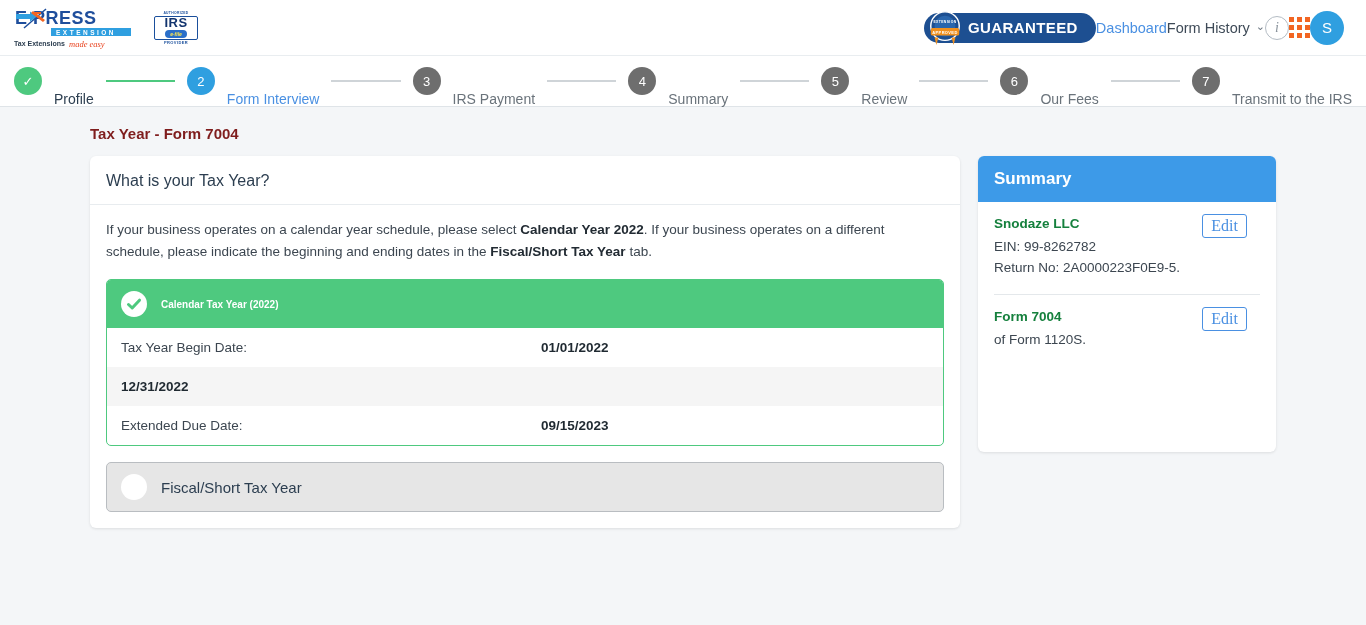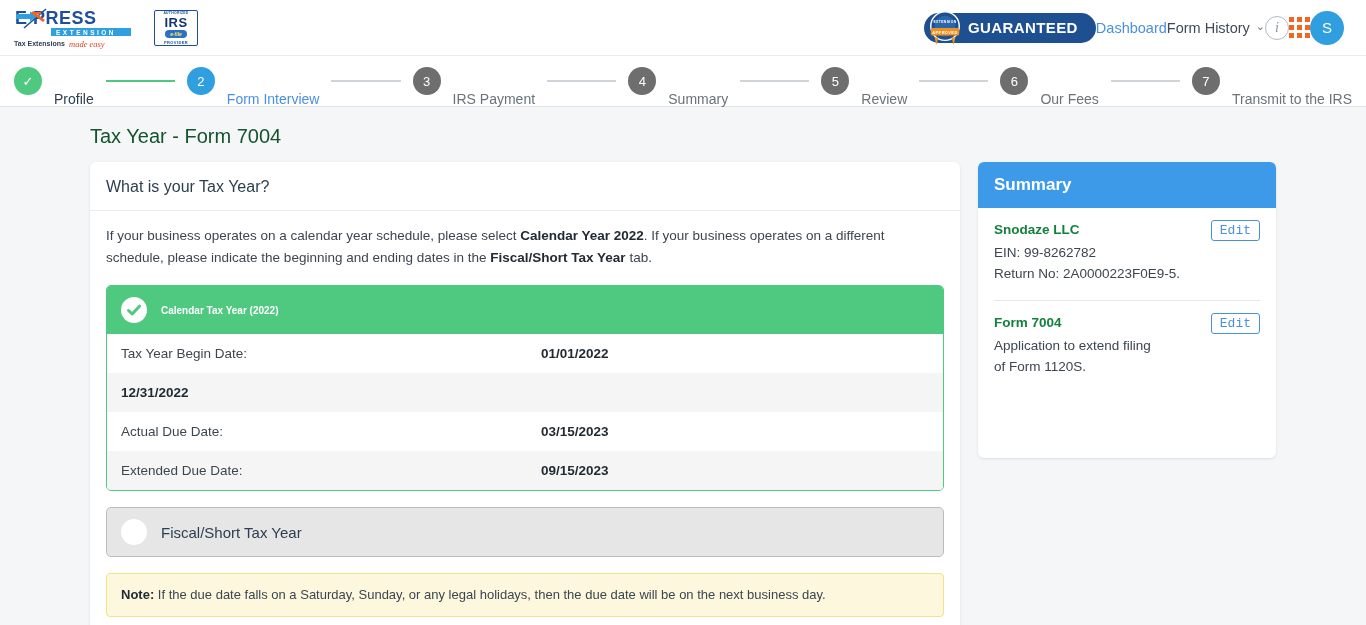--- a/index.html
+++ b/index.html
@@ -21,21 +21,21 @@
     align-items: center;
     padding: 0 22px 0 10px;
     border-bottom: 1px solid #e9edf0;
     position: relative;
   }
   .brand-group { display: flex; align-items: center; gap: 14px; }
 
   
   .logo-ee { width: 130px; height: 46px; display: block; }
   .irs-badge {
-    width: 44px; height: 36px;
+    width: 44px; height: 24px;
     border: 1px solid #1a4f9c;
     border-radius: 2px;
     background: #ffffff;
     display: flex; flex-direction: column;
     align-items: center; justify-content: center;
     padding: 2px 0;
   }
   .irs-badge .ir-top {
     font-size: 3.4px; letter-spacing: .3px; color: #1a4f9c;
     font-weight: bold; line-height: 5px;
@@ -126,23 +126,23 @@
   .step-wrap { display: flex; align-items: center; flex: 1 1 auto; }
   .step-wrap.last { flex: 0 0 auto; }
 
   
   .page {
     padding: 14px 22px 0 22px;
     height: calc(625px - 56px - 51px);
     overflow: hidden;
   }
   .page-title {
-    color: #14532d;
-    font-size: 20px;
-    font-weight: normal;
+    color: #7f1d1d;
+    font-size: 15px;
+    font-weight: bold;
     margin: 4px 0 14px 68px;
   }
   .cols { display: flex; gap: 18px; padding: 0 68px 0 68px; align-items: flex-start; }
   .main-col { flex: 1 1 auto; }
   .side-col { width: 298px; flex: 0 0 298px; }
 
   .card {
     background: #ffffff;
     border-radius: 6px;
     box-shadow: 0 1px 3px rgba(0,0,0,.10);
@@ -229,28 +229,28 @@
     background: #3d9ae8;
     color: #ffffff;
     font-size: 17px; font-weight: bold;
     padding: 13px 16px;
   }
   .sum-body { padding: 14px 16px 18px 16px; min-height: 250px; }
   .sum-block { position: relative; padding-right: 50px; }
   .sum-title { font-size: 13.5px; font-weight: bold; color: #15803d; margin-bottom: 5px; }
   .sum-line { font-size: 13.5px; color: #3c4650; line-height: 21px; }
   .edit-btn {
-    position: absolute; right: 0; top: -2px;
+    position: absolute; right: 13px; top: -2px;
     border: 1px solid #4a90e2;
     color: #4a90e2; background: #ffffff;
     border-radius: 3px;
-    font-size: 13px;
+    font-size: 16px;
     padding: 2px 8px;
     cursor: pointer;
-    font-family: Liberation Mono, monospace;
+    font-family: Liberation Serif, serif;
   }
   .sum-sep { border-top: 1px solid #e4e8eb; margin: 16px 0 14px 0; }
 </style>
 </head>
 <body>
 
 <div class="topbar">
   <div class="brand-group">
 
     <svg class="logo-ee" viewBox="0 0 260 92">
@@ -400,38 +400,31 @@
             </div>
             <div id="date-rows">
                 <div class="drow">
                   <div class="lab">Tax Year Begin Date:</div>
                   <div class="val">01/01/2022</div>
                 </div>
                 <div class="drow">
                   <div class="val">12/31/2022</div>
                 </div>
                 <div class="drow">
-                  <div class="lab">Actual Due Date:</div>
-                  <div class="val">03/15/2023</div>
-                </div>
-                <div class="drow">
                   <div class="lab">Extended Due Date:</div>
                   <div class="val">09/15/2023</div>
                 </div>
               </div>
           </div>
 
           <div class="opt-box-grey">
             <span class="radio-off"></span>
             <span class="t">Fiscal/Short Tax Year</span>
           </div>
 
-          <div class="note">
-            <b>Note:</b><span> If the due date falls on a Saturday, Sunday, or any legal holidays, then the due date will be on the next business day.</span>
-          </div>
 
         </div>
       </div>
 
     </div>
 
     <div class="side-col">
       <div class="sum-card">
         <div class="sum-head">Summary</div>
         <div class="sum-body">
@@ -441,21 +434,20 @@
             <div class="sum-title">Snodaze LLC</div>
             <div class="sum-line">EIN: 99-8262782</div>
             <div class="sum-line">Return No: 2A0000223F0E9-5.</div>
           </div>
 
           <div class="sum-sep"></div>
 
           <div class="sum-block">
             <button class="edit-btn">Edit</button>
             <div class="sum-title">Form 7004</div>
-            <div class="sum-line">Application to extend filing</div>
             <div class="sum-line">of Form 1120S.</div>
           </div>
 
         </div>
       </div>
     </div>
 
   </div>
 </div>
 

